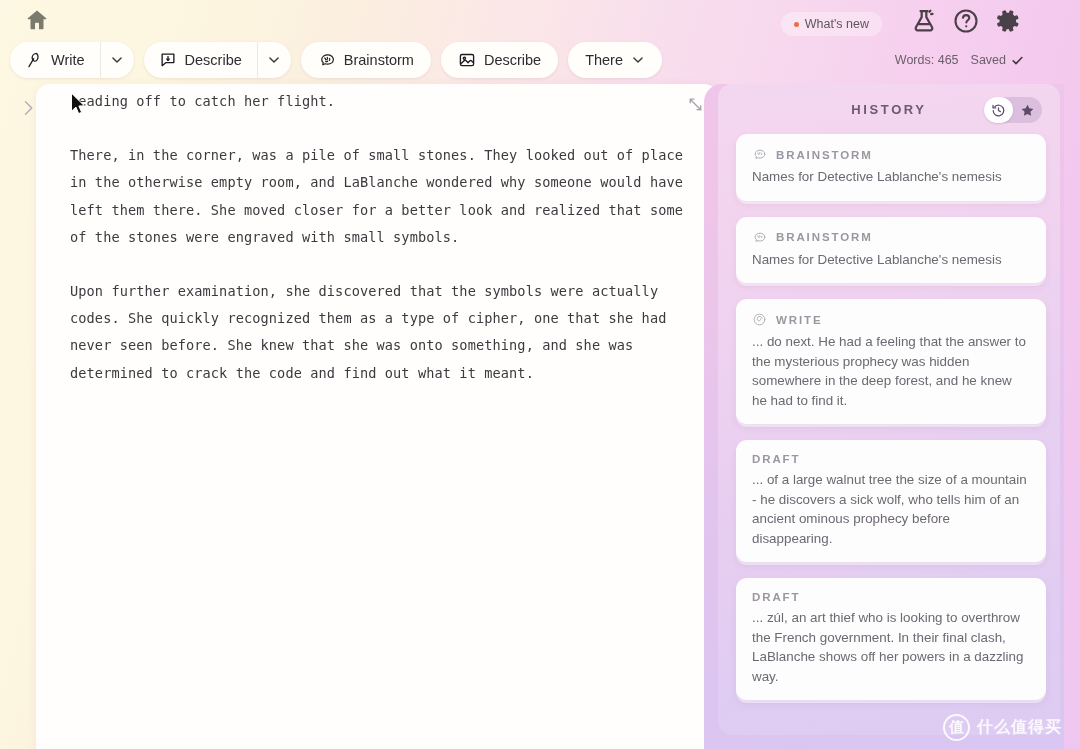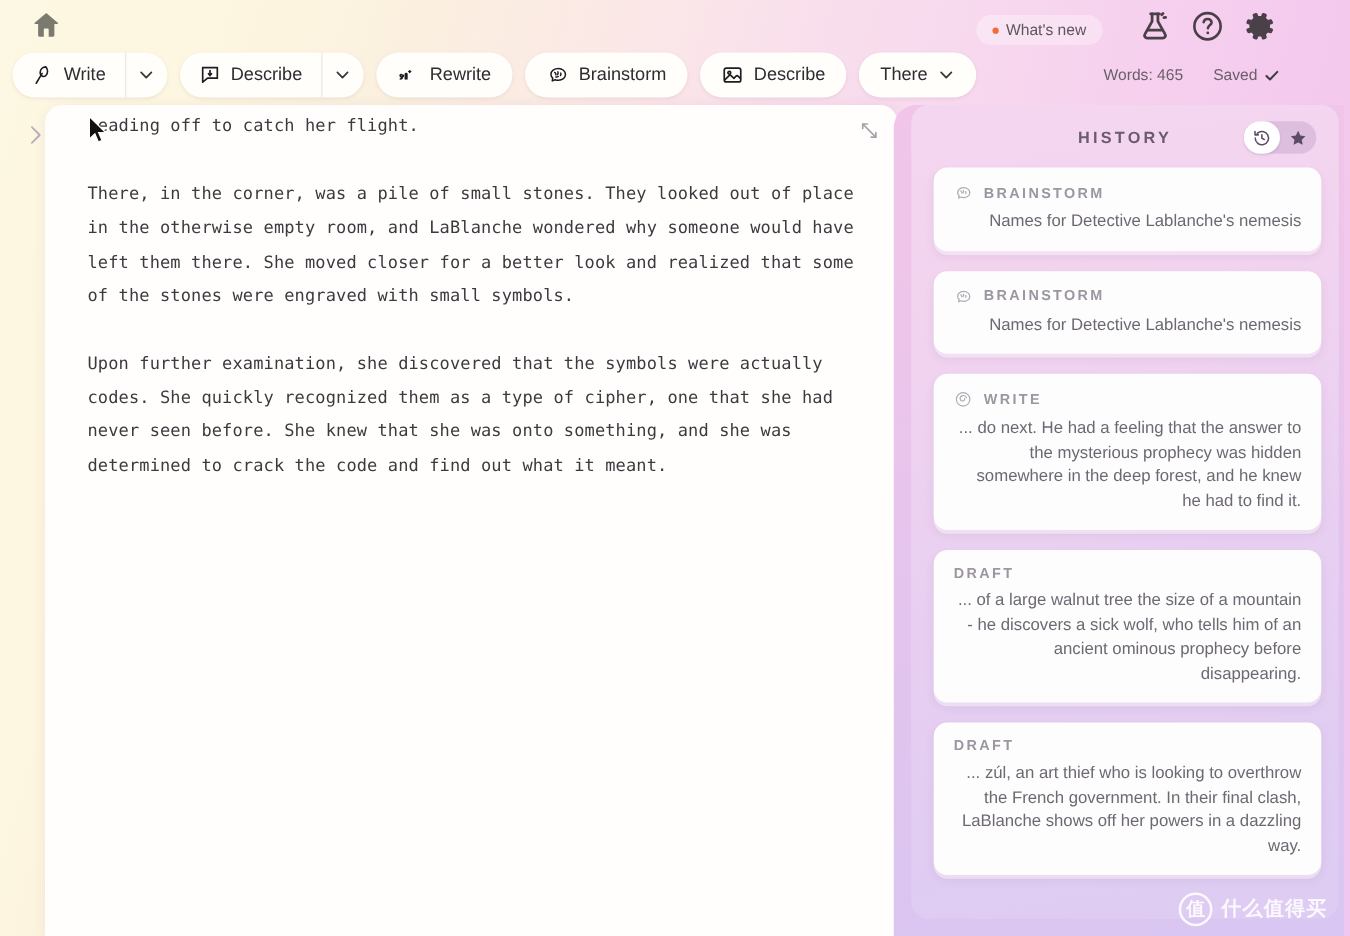--- a/index.html
+++ b/index.html
@@ -75,21 +75,21 @@
   .topicon svg { display:block; width:28px; height:28px; }
   .icon-flask { right: 142px; }
   .icon-help  { right: 100px; }
   .icon-gear  { right: 58px; }
 
   .statusline {
     position: absolute;
     right: 56px; top: 53px;
     display: flex;
     align-items: center;
-    gap: 24px;
+    gap: 12px;
     font-size: 12.5px;
     color: #6a5f6a;
     white-space: nowrap;
   }
   .statusline .saved { display: flex; align-items: center; gap: 5px; }
   .check { width: 13px; height: 13px; color:#3f3a42; }
   .check svg { display:block; width:13px; height:13px; }
 
   
   .toolbar {
@@ -185,27 +185,26 @@
     left: 70px; top: 92px;
     width: 16px; height: 25px;
     z-index: 6;
     pointer-events: none;
   }
   .cursor svg { display:block; width:16px; height:25px; }
 
   
   .history-panel {
     position: absolute;
-    right: 5px; top: 84px;
+    right: 16px; top: 84px;
     width: 360px;
     height: 665px;
     background: linear-gradient(165deg, #f0c5e9 0%, #eec5ea 22%, #e3c4ee 55%, #dcc5f0 80%, #d9c6f2 100%);
     border-radius: 18px 0 0 0;
     overflow: hidden;
-    text-align: right;
   }
   .history-inner {
     position: absolute;
     left: 14px; right: 4px; top: 0; bottom: 14px;
     border-radius: 14px;
     background: linear-gradient(170deg, rgba(255,255,255,0.30), rgba(255,255,255,0.10));
   }
   .history-head {
     position: relative;
     height: 50px;
@@ -391,32 +390,20 @@
       </div>
       <div class="seg-caret">
         <span class="caret">
           <svg viewBox="0 0 24 24" fill="none" stroke="currentColor" stroke-width="2.4" stroke-linecap="round" stroke-linejoin="round">
               <path d="M5 8.5l7 7 7-7"></path>
             </svg>
         </span>
       </div>
     </div>
 
-    <div class="pill">
-      <div class="seg-main wide">
-        <span class="tbicon">
-          <svg viewBox="0 0 24 24" fill="none" stroke="currentColor" stroke-width="1.7" stroke-linecap="round" stroke-linejoin="round">
-            <path d="M3 16.2c1.4 0 2.2-1.2 2.2-2.6S4.4 11 3.3 11.6c-.8.5-.6 2 .6 2.6 1.1.5 2.4-.2 2.4-2"></path>
-            <path d="M8.4 16.2V11c0-.9 1.6-.9 1.6 0v5.2"></path>
-            <path d="M13 9.2V7.4M12.1 8.3h1.9"></path>
-          </svg>
-        </span>
-        <span class="pill-label">Rewrite</span>
-      </div>
-    </div>
 
     <div class="pill">
       <div class="seg-main wide">
         <span class="tbicon">
           <svg viewBox="0 0 24 24" fill="none" stroke="currentColor" stroke-width="1.6" stroke-linecap="round" stroke-linejoin="round">
             <path d="M20.5 11.4c0-3.6-3.4-6.3-7.5-6.3-4.4 0-8 2.6-8 6.1 0 1.6.7 3 1.9 4.1l-.5 3 3.1-1.3c1 .4 2.2.6 3.5.6 4.1 0 7.5-2.6 7.5-6.2z"></path>
             <path d="M9 9.3c.9.5 1.4 1.5 1.3 2.5M12.4 8.6c.5 1 .3 2.2-.4 3M15.4 10c.5.8.4 1.9-.2 2.6M10.2 14.1c.9.3 1.9.1 2.6-.5"></path>
           </svg>
         </span>
         <span class="pill-label">Brainstorm</span>

